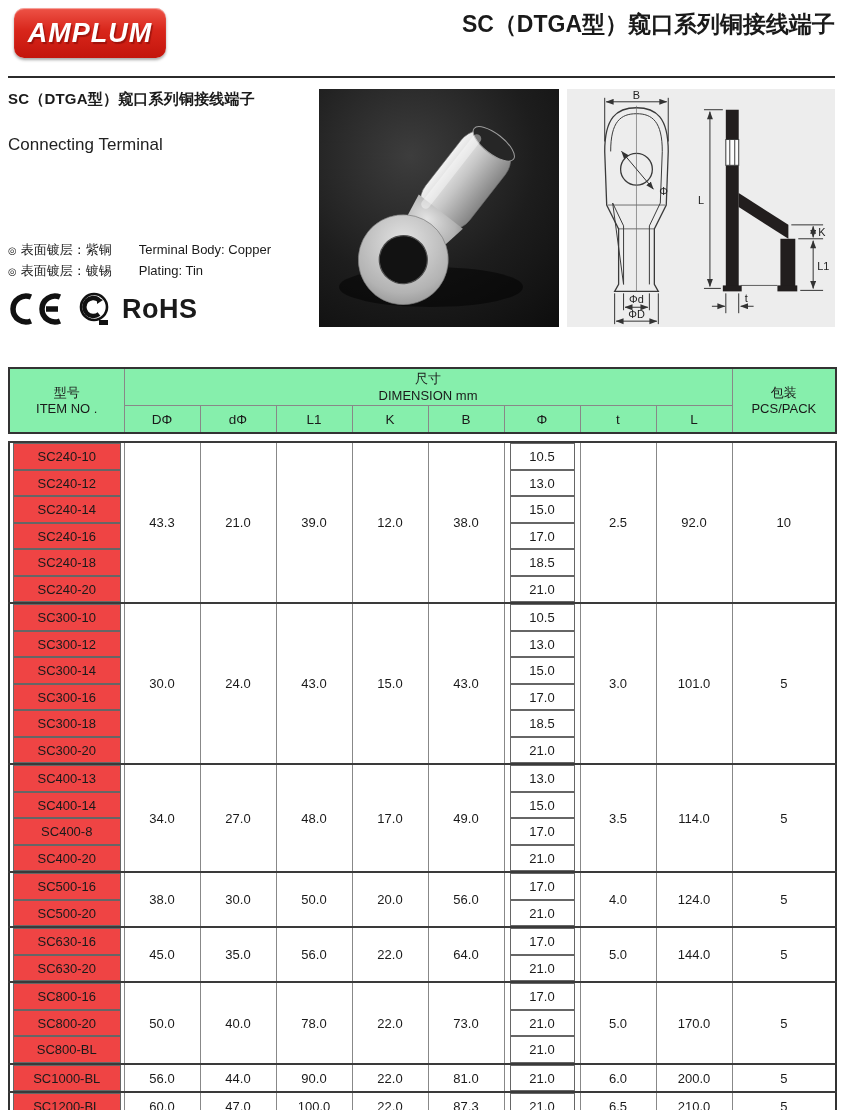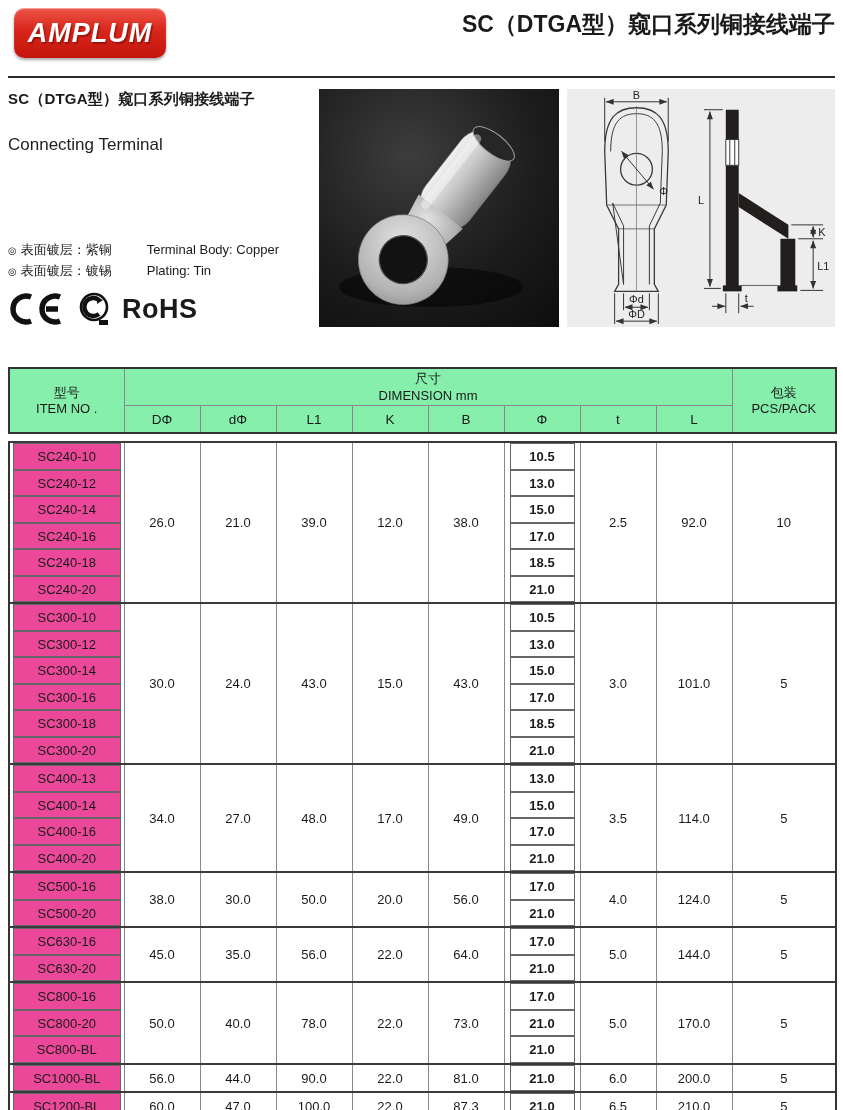--- a/index.html
+++ b/index.html
@@ -20,45 +20,45 @@
   .t-en{font-size:16.5px;}
   
   .mid{display:flex;gap:8px;margin-top:11px;height:238px;}
   .intro{width:303px;display:flex;flex-direction:column;box-sizing:border-box;padding-top:1px;}
   .i-zh{font-size:15px;font-weight:bold;letter-spacing:.2px;}
   .i-en{font-size:17px;line-height:1.3;margin-top:3px;color:#222;}
   .specs{margin-top:auto;font-size:13px;}
   .spec-row{display:flex;line-height:1.6;align-items:baseline;}
   .spec-row .bullet{font-size:10px;margin-right:4px;}
   .spec-zh{width:118px;}
-  .spec-en{margin-left:8px;}
+  .spec-en{}
   .certs{display:flex;align-items:center;gap:11px;margin-top:9px;height:36px;}
   .rohs{font-size:27px;font-weight:800;letter-spacing:.5px;}
   .photo{width:240px;height:238px;}
   .draw{flex:1;height:238px;background:#ededed;}
   .draw svg,.photo svg{display:block;width:100%;height:100%;}
   
   .tablewrap{margin-top:40px;}
   table{border-collapse:collapse;table-layout:fixed;width:827px;}
   .thead-t{border:2px solid #333;}
   .thead-t th{background:#86efac;border:1px solid #888;font-weight:normal;
               text-align:center;padding:1px 0;}
   .h-zh{font-size:13px;line-height:1.35;}
   .h-en{font-size:13px;line-height:1.3;}
   .col-lab{font-size:13.5px;height:24px;}
   .data-t{border:2px solid #333;margin-top:7px;}
   .data-t td{border-left:1px solid #888;height:26.5px;padding:0;font-size:13px;
              text-align:center;vertical-align:middle;background:#fff;}
   .data-t td:first-child{border-left:none;}
   .data-t tr.grp td{border-top:2px solid #3a3a3a;}
   .c-item,.c-phi{overflow:hidden;}
-  .item-box{margin:0 3px;height:100%;background:#ec4899;border:1px solid #666;
+  .item-box{margin:0 3px;height:100%;background:#ef4444;border:1px solid #666;
             box-sizing:border-box;display:flex;align-items:center;justify-content:center;}
   .phi-box{margin:0 5px;height:100%;background:#fff;border:1px solid #666;
-           box-sizing:border-box;display:flex;align-items:center;justify-content:center;font-weight:bold;}
+           box-sizing:border-box;display:flex;align-items:center;justify-content:center;}
   .dwg-lab{font-size:11px;fill:#222;}
 </style>
 </head>
 <body>
 
 <div class="page">
 
   <header class="top">
     <div class="logo">
       <span>AMPLUM</span>
@@ -260,21 +260,21 @@
           <col style="width:76px">
           <col style="width:76px">
         <col style="width:76px">
           <col style="width:104px">
       </colgroup>
       <tbody id="tbody">
           <tr class="grp">
             <td class="c-item">
               <div class="item-box">SC240-10</div>
             </td>
-            <td class="c-dim" rowspan="6">26.0</td>
+            <td class="c-dim" rowspan="6">43.3</td>
             <td class="c-dim" rowspan="6">21.0</td>
             <td class="c-dim" rowspan="6">39.0</td>
             <td class="c-dim" rowspan="6">12.0</td>
             <td class="c-dim" rowspan="6">38.0</td>
             <td class="c-phi">
               <div class="phi-box">10.5</div>
             </td>
             <td class="c-dim" rowspan="6">2.5</td>
             <td class="c-dim" rowspan="6">92.0</td>
             <td class="c-dim" rowspan="6">10</td>
@@ -394,21 +394,21 @@
           <tr>
             <td class="c-item">
               <div class="item-box">SC400-14</div>
             </td>
             <td class="c-phi">
               <div class="phi-box">15.0</div>
             </td>
           </tr>
           <tr>
             <td class="c-item">
-              <div class="item-box">SC400-16</div>
+              <div class="item-box">SC400-8</div>
             </td>
             <td class="c-phi">
               <div class="phi-box">17.0</div>
             </td>
           </tr>
           <tr>
             <td class="c-item">
               <div class="item-box">SC400-20</div>
             </td>
             <td class="c-phi">

